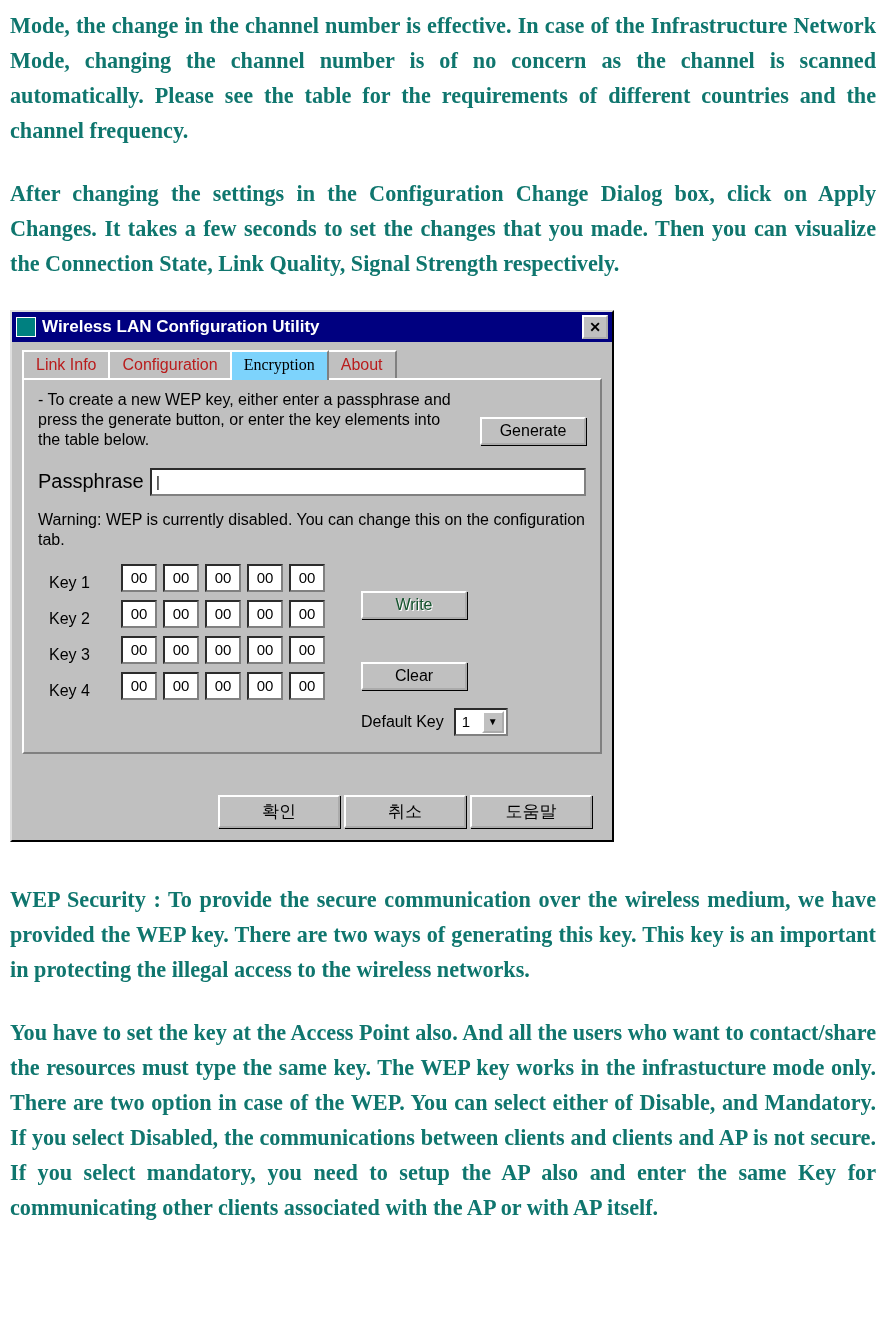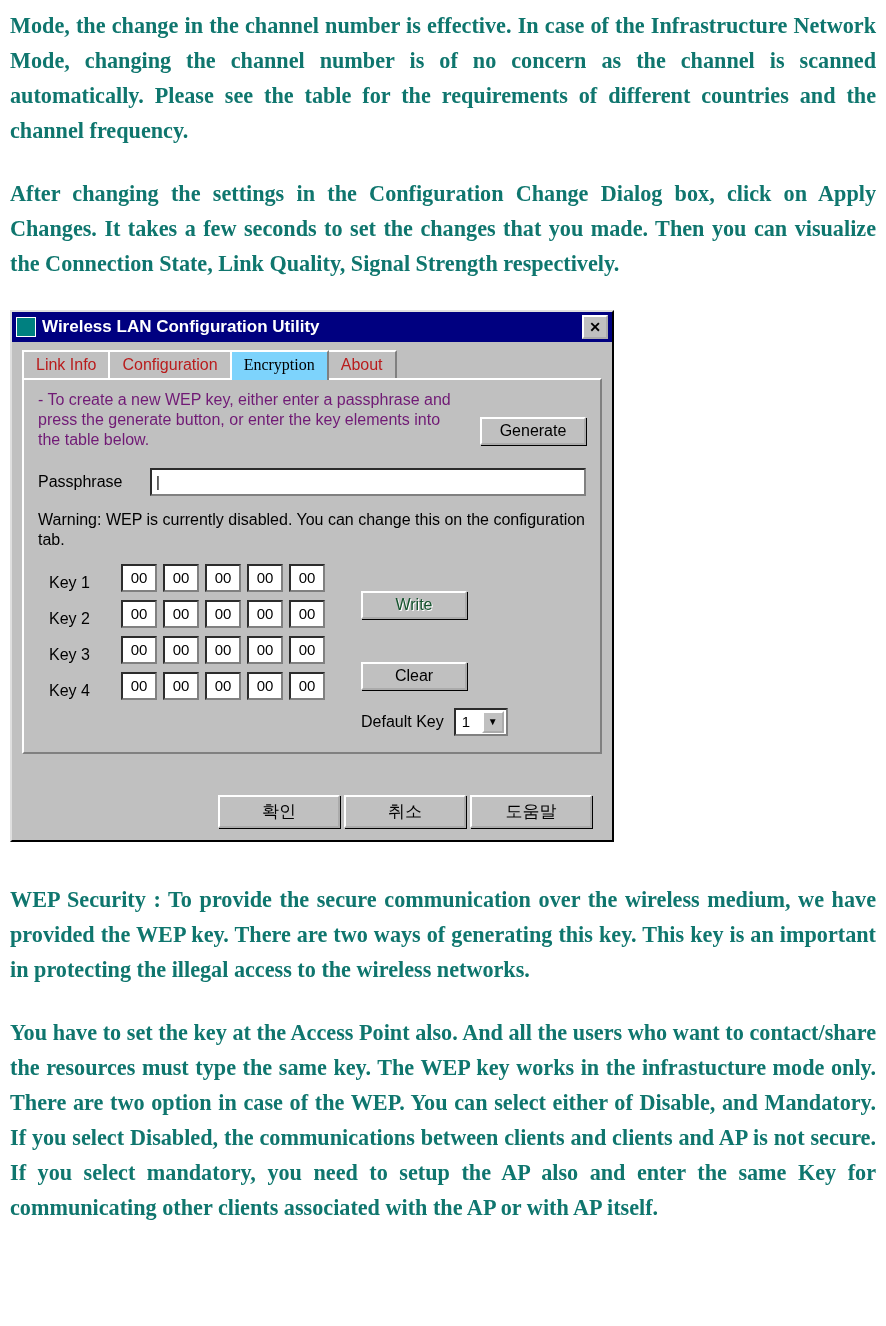--- a/index.html
+++ b/index.html
@@ -10,26 +10,26 @@
 .titlebar .ico { width: 18px; height: 18px; background: #008080; border:1px solid #fff; margin-right: 6px; display:inline-block; }
 .titlebar .sp { flex: 1; }
 .closebtn { width: 22px; height: 20px; background: #c0c0c0; border: 2px outset #fff; display:flex; align-items:center; justify-content:center; font-family: Arial; font-weight:bold; font-size:14px; color:#000; }
 .body-area { padding: 8px 10px 12px 10px; }
 .tabs { display: flex; font-size: 16px; }
 .tab { padding: 4px 12px 4px 12px; border: 2px solid #808080; border-bottom: none; background:#c0c0c0; border-top-color:#fff; border-left-color:#fff; margin-right:-2px; position:relative; }
 .tab.active { background:#7dd3fc; z-index:2; padding-bottom:6px; margin-bottom:-2px;font-family:Liberation Serif, serif; }
 .tab.dim { color:#b91c1c; }
 .tabpanel { border: 2px solid #808080; border-top-color:#fff; border-left-color:#fff; padding: 10px 14px 16px 14px; background:#c0c0c0; }
 .instr-row { display:flex; align-items:flex-start; }
-.instr { font-size: 16px; line-height: 1.25; color:#701a75; flex:1; }
+.instr { font-size: 16px; line-height: 1.25; color:#000000; flex:1; }
 .btn { background:#c0c0c0; border:2px outset #fff; font-size:16px; padding: 3px 0; width: 102px; text-align:center; box-shadow: 1px 1px 0 #000; margin-top: 27px; }
 .btn.disabled { color:#14532d; text-shadow: 1px 1px 0 #fff; }
 .btn.wide { width: 118px; font-size:17px; }
 .pass-row { display:flex; align-items:center; margin: 18px 0 14px 0; }
-.label { font-size:16px; width: 112px; }
+.label { font-size:20px; width: 112px; }
 .textbox { background:#fff; border:2px inset #808080; height:24px; flex:1; padding: 0 4px; display:flex; align-items:center; color:#000; font-size:15px; }
 .warn { font-size:16px; margin: 6px 0 14px 0; line-height:1.25; }
 .keys-area { display:flex; }
 .keys-left { }
 .key-row { display:flex; align-items:flex-end; margin-bottom: 8px; margin-left: 11px; }
 .key-label { width: 72px; font-size:16px; }
 .octet { background:#fff; border:2px inset #808080; width:32px; height:24px; margin-right:6px; display:flex; align-items:center; justify-content:center; font-size:15px; }
 .keys-right { margin-left: 30px; display:flex; flex-direction:column; align-items:flex-start; }
 .def-row { display:flex; align-items:center; margin-top: 18px; font-size:16px; }
 .dropdown { background:#fff; border:2px inset #808080; height:24px; width:42px; margin-left:10px; display:flex; align-items:center; padding:0 2px 0 6px; font-size:15px; }

